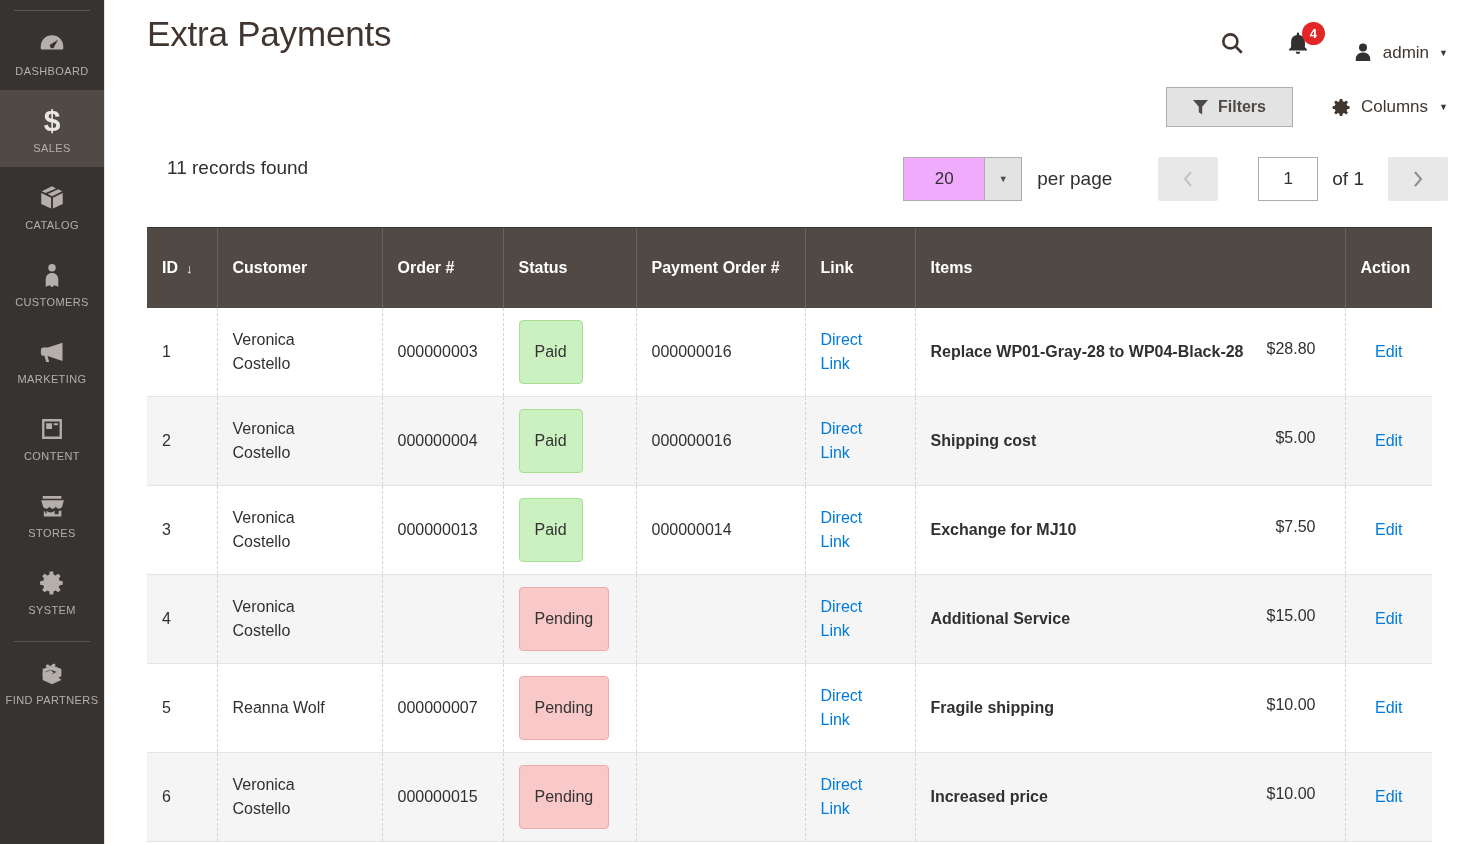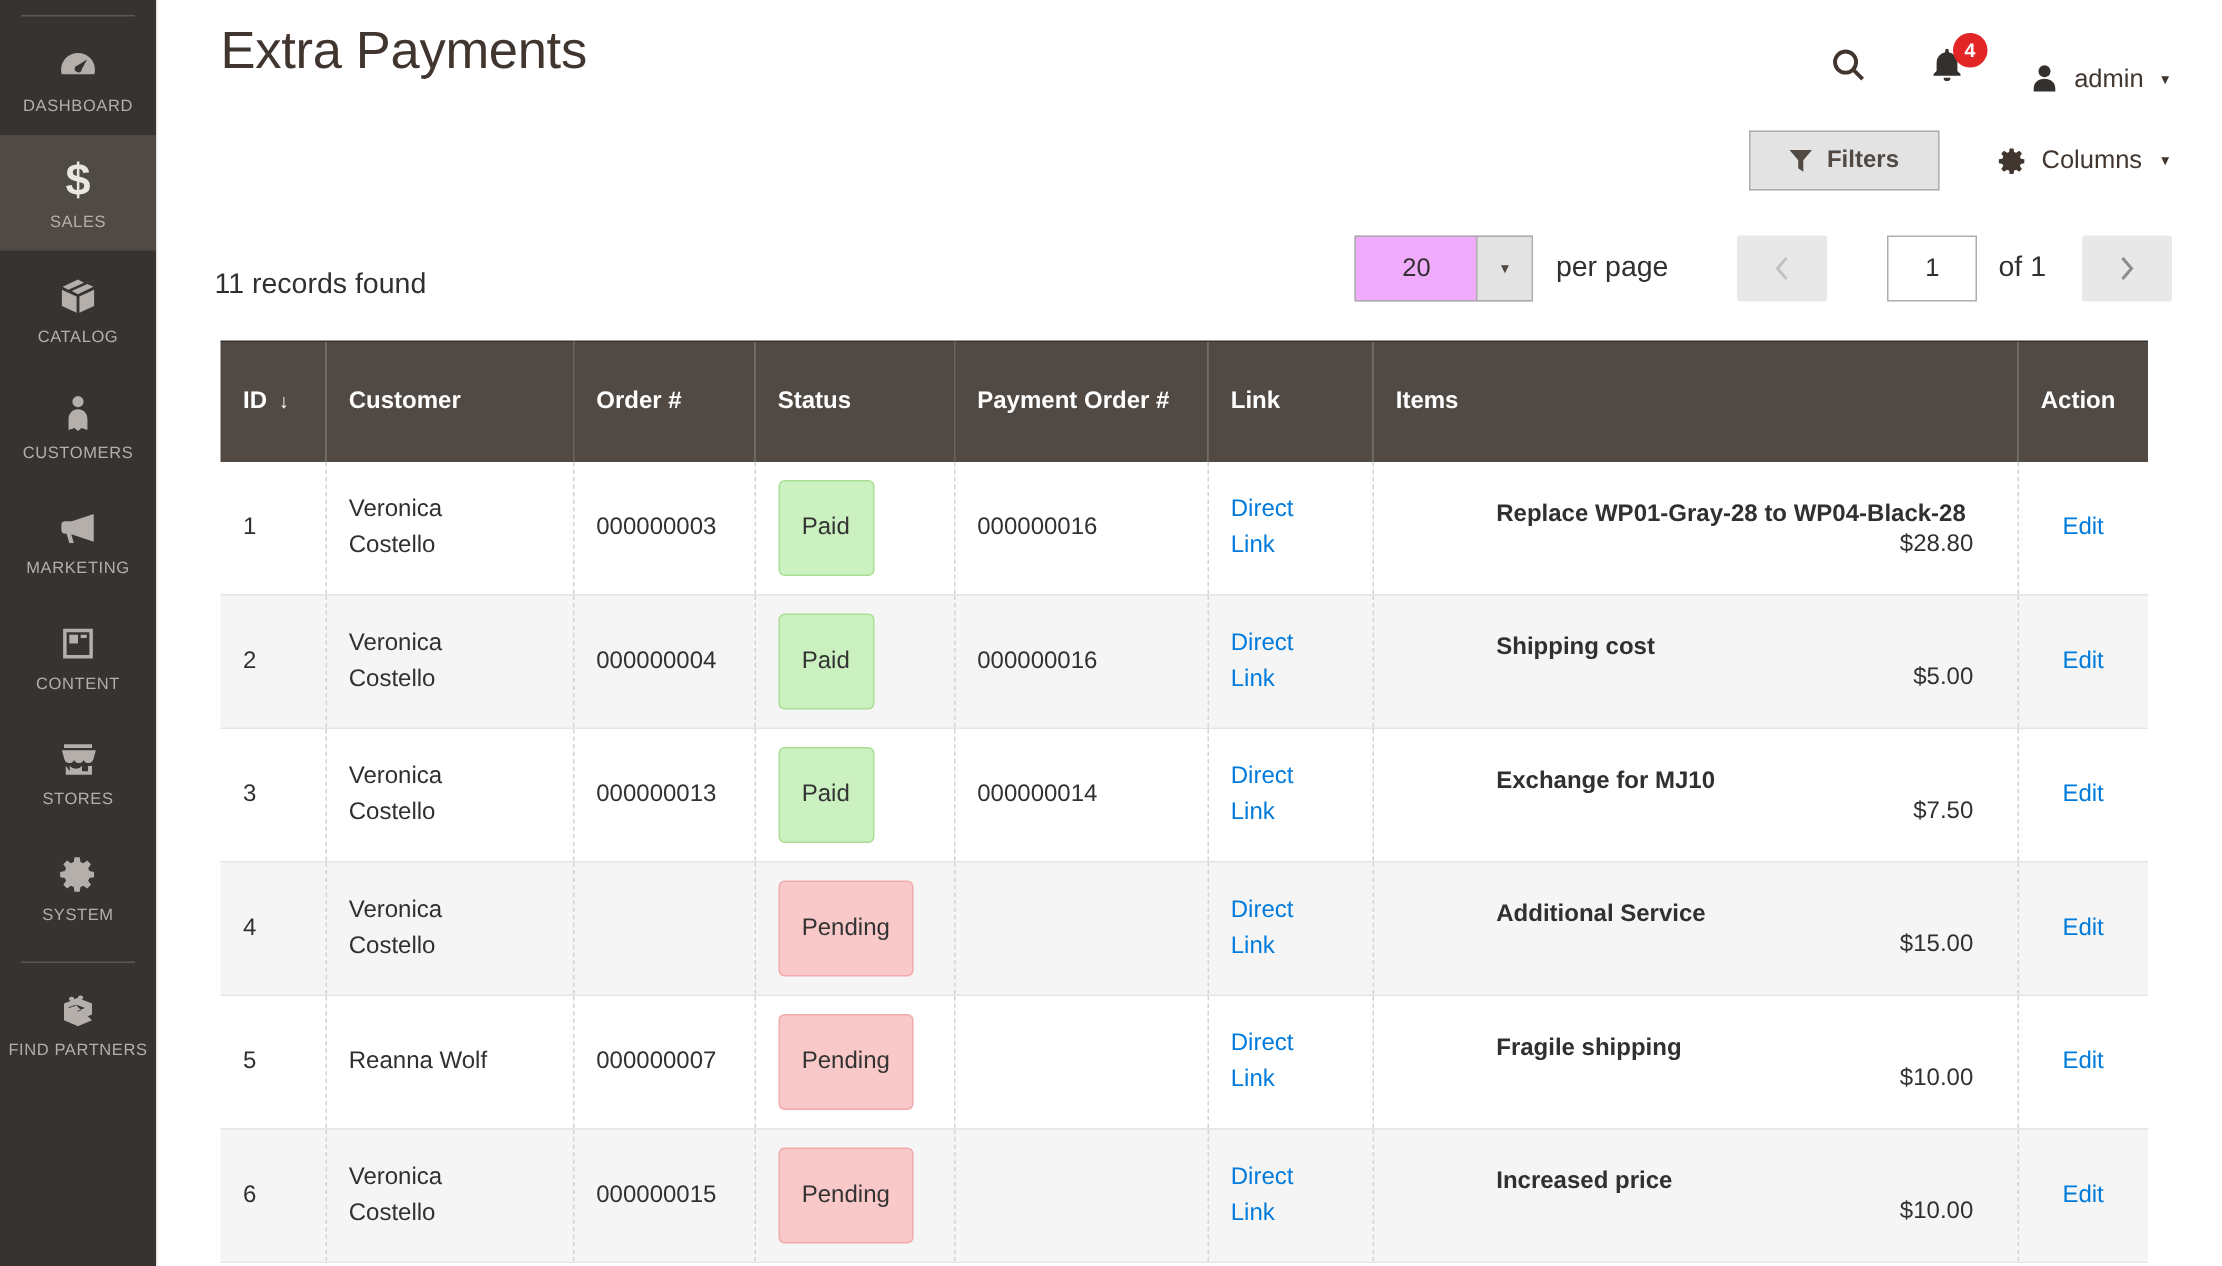--- a/index.html
+++ b/index.html
@@ -35,21 +35,21 @@
   .caret { font-size:9px; color:#41362f; margin-left:2px; }
 
   .toolbar-row { display:flex; justify-content:flex-end; align-items:center; gap:38px; padding:22px 33px 0; }
   .filters-btn { display:flex; align-items:center; gap:10px; background:#e3e3e3; border:1px solid #adadad;
     padding:10px 26px; font-size:16px; font-weight:600; color:#514943; cursor:pointer; }
   .filters-btn svg { width:15px; height:15px; fill:#514943; }
   .columns-ctl { display:flex; align-items:center; gap:9px; cursor:pointer; }
   .columns-ctl svg { width:21px; height:21px; fill:#41362f; }
   .columns-ctl span.lbl { font-size:17px; color:#41362f; }
 
-  .grid-controls { display:flex; align-items:flex-end; padding:30px 33px 0 38px; }
+  .grid-controls { display:flex; align-items:flex-start; padding:30px 33px 0 62px; }
   .records-text { font-size:19px; color:#303030; }
   .gc-right { margin-left:auto; display:flex; align-items:center; }
   .per-page-select { display:flex; width:119px; height:44px; border:1px solid #adadad; background:#f0abfc;
     cursor:pointer; align-items:stretch; }
   .pp-value { flex:1; display:flex; align-items:center; justify-content:center; font-size:17px; }
   .pp-arrow { width:37px; background:#e3e3e3; border-left:1px solid #adadad; display:flex;
     align-items:center; justify-content:center; font-size:9px; color:#514943; }
   .pp-label { font-size:19px; margin-left:15px; }
   .pg-btn { width:60px; height:44px; background:#e8e8e8; border:none; border-radius:2px; cursor:pointer;
     display:flex; align-items:center; justify-content:center; }
@@ -75,21 +75,21 @@
     border-bottom:1px solid #e4e4e4; }
   tbody td + td { border-left:1px dashed #d4d4d4; }
   tbody tr:nth-child(even) { background:#f5f5f5; }
   tbody tr.sliver td { height:4px; padding:0; border-bottom:none; }
   .cust-span { display:inline-block; width:102px; line-height:1.5; }
   .badge-status { display:inline-block; border-radius:4px; padding:22px 15px; font-size:16px; color:#333; }
   .status-paid { background:#ccf1c1; border:1px solid #aade93; }
   .status-pending { background:#f9c8c8; border:1px solid #f1a9a9; }
   a.grid-link { color:#007bdb; text-decoration:none; cursor:pointer; font-size:16px; }
   .link-span { display:inline-block; width:58px; line-height:1.5; }
-  .items-flex { display:flex; align-items:flex-end;flex-direction:column; }
+  .items-flex { display:flex; align-items:flex-start; }
   .item-name { font-weight:600; width:332px; line-height:1.45; }
   .item-price { margin-left:auto; padding-right:14px; }
   td.action-cell { text-align:center; }
 </style>
 </head>
 <body>
 
 <div class="app">
 
   <nav class="sidebar">

